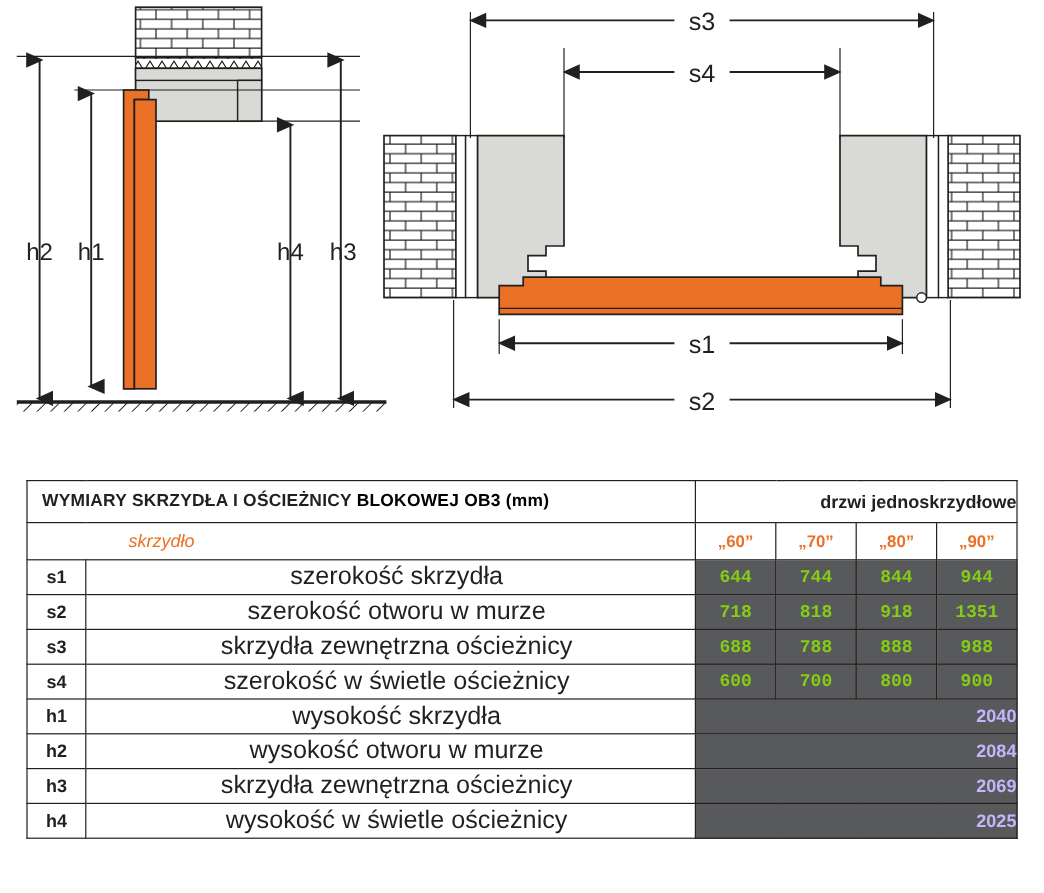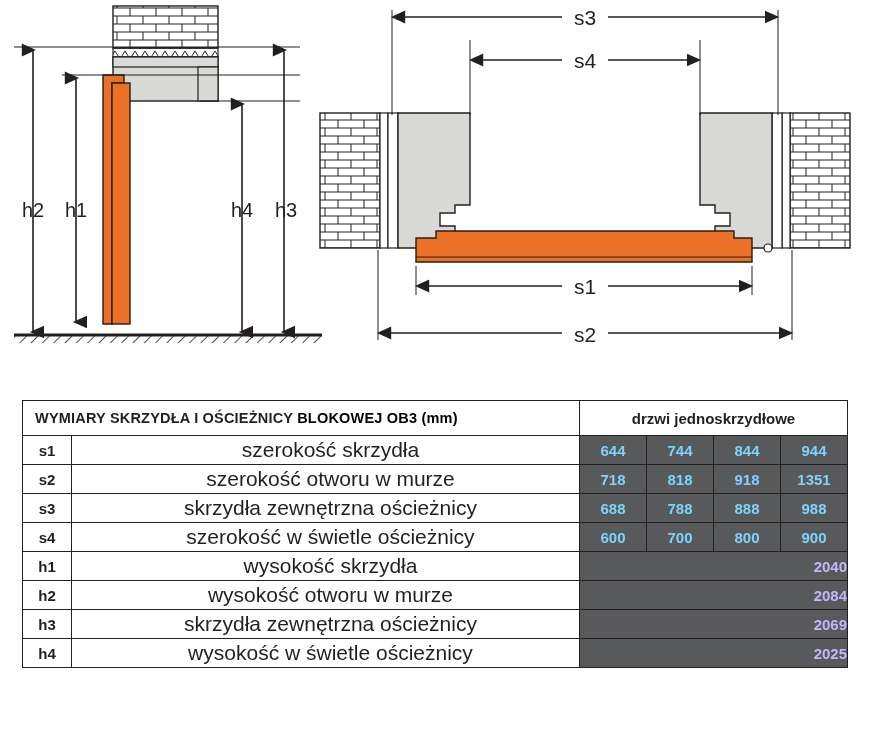--- a/index.html
+++ b/index.html
@@ -34,21 +34,21 @@
     height:34px;
     padding-left:12px !important;
     font-weight:bold;
     font-size:14.5px;
     letter-spacing:.2px;
     color:#231f20;
     text-align:left;
   }
   .hdr-title .orange{color:#000000;}
   .hdr-right{
-    text-align:center;
+    text-align:right;
     font-weight:bold;
     font-size:15px;
     height:34px;
   }
   .sub-left{
     height:30px;
     padding-left:84px !important;
     color:#ea7125;
     font-style:italic;
     font-size:15px;
@@ -68,25 +68,26 @@
     font-size:15px;
     height:28px;
   }
   .desc{
     padding-left:10px !important;
     font-size:21px;
     text-align:center;
   }
   .val{
     background:#58595b;
-    color:#7dd3fc;
+    color:#84cc16;
     text-align:center;
     font-weight:bold;
     font-size:15px;
     width:66px;
+    font-family:Liberation Mono, monospace;
   }
   .val-span{
     background:#58595b;
     color:#c4b5fd;
     text-align:right;
     font-weight:bold;
     font-size:15px;
   }
   .col-w-60,.col-w-70,.col-w-80,.col-w-90{width:66px;}
 </style>
@@ -211,20 +212,27 @@
 <div class="table-wrap">
   <table class="dims">
     <tbody>
       <tr>
         <td class="hdr-title" colspan="2">
           <span>WYMIARY SKRZYDŁA I OŚCIEŻNICY </span><span class="orange">BLOKOWEJ OB3 (mm)</span>
         </td>
         <td class="hdr-right" colspan="4">drzwi jednoskrzydłowe</td>
       </tr>
 
+      <tr>
+        <td class="sub-left" colspan="2">skrzydło</td>
+        <td class="sub-size col-w-60">„60”</td>
+        <td class="sub-size col-w-70">„70”</td>
+        <td class="sub-size col-w-80">„80”</td>
+        <td class="sub-size col-w-90">„90”</td>
+      </tr>
 
       <tr>
         <td class="code">s1</td>
         <td class="desc">szerokość skrzydła</td>
         <td class="val">644</td>
         <td class="val">744</td>
         <td class="val">844</td>
         <td class="val">944</td>
       </tr>
 

